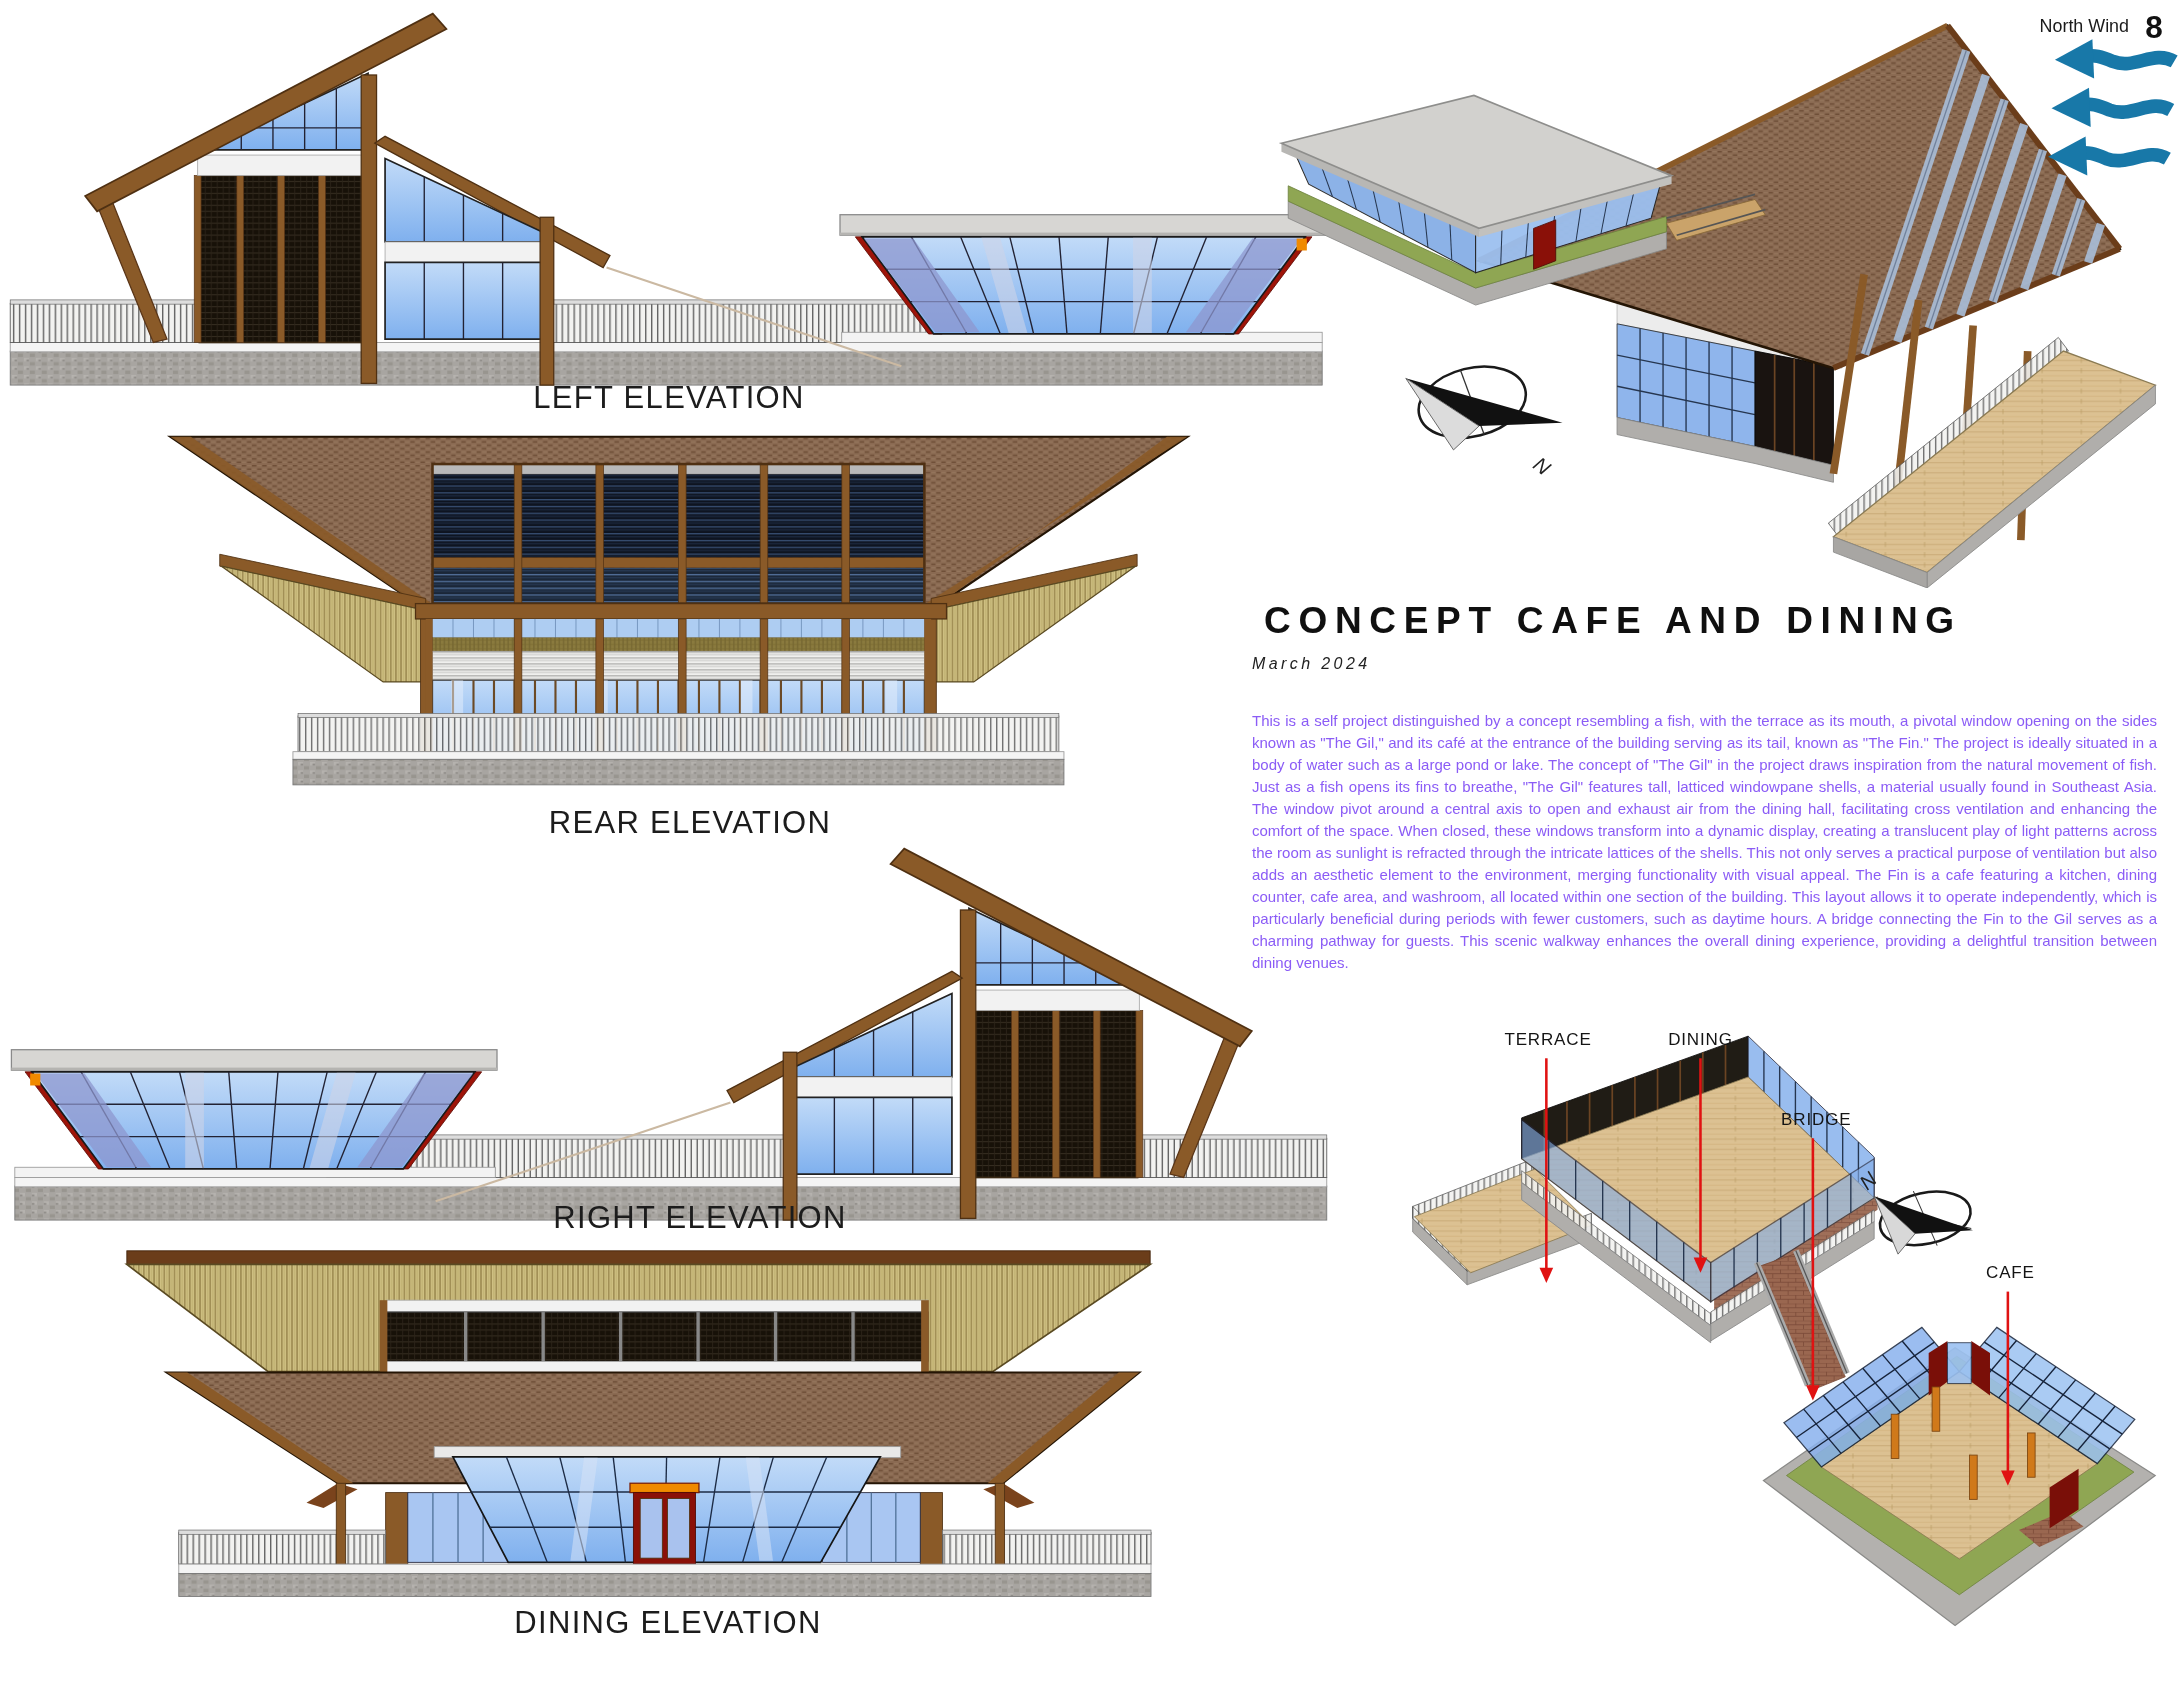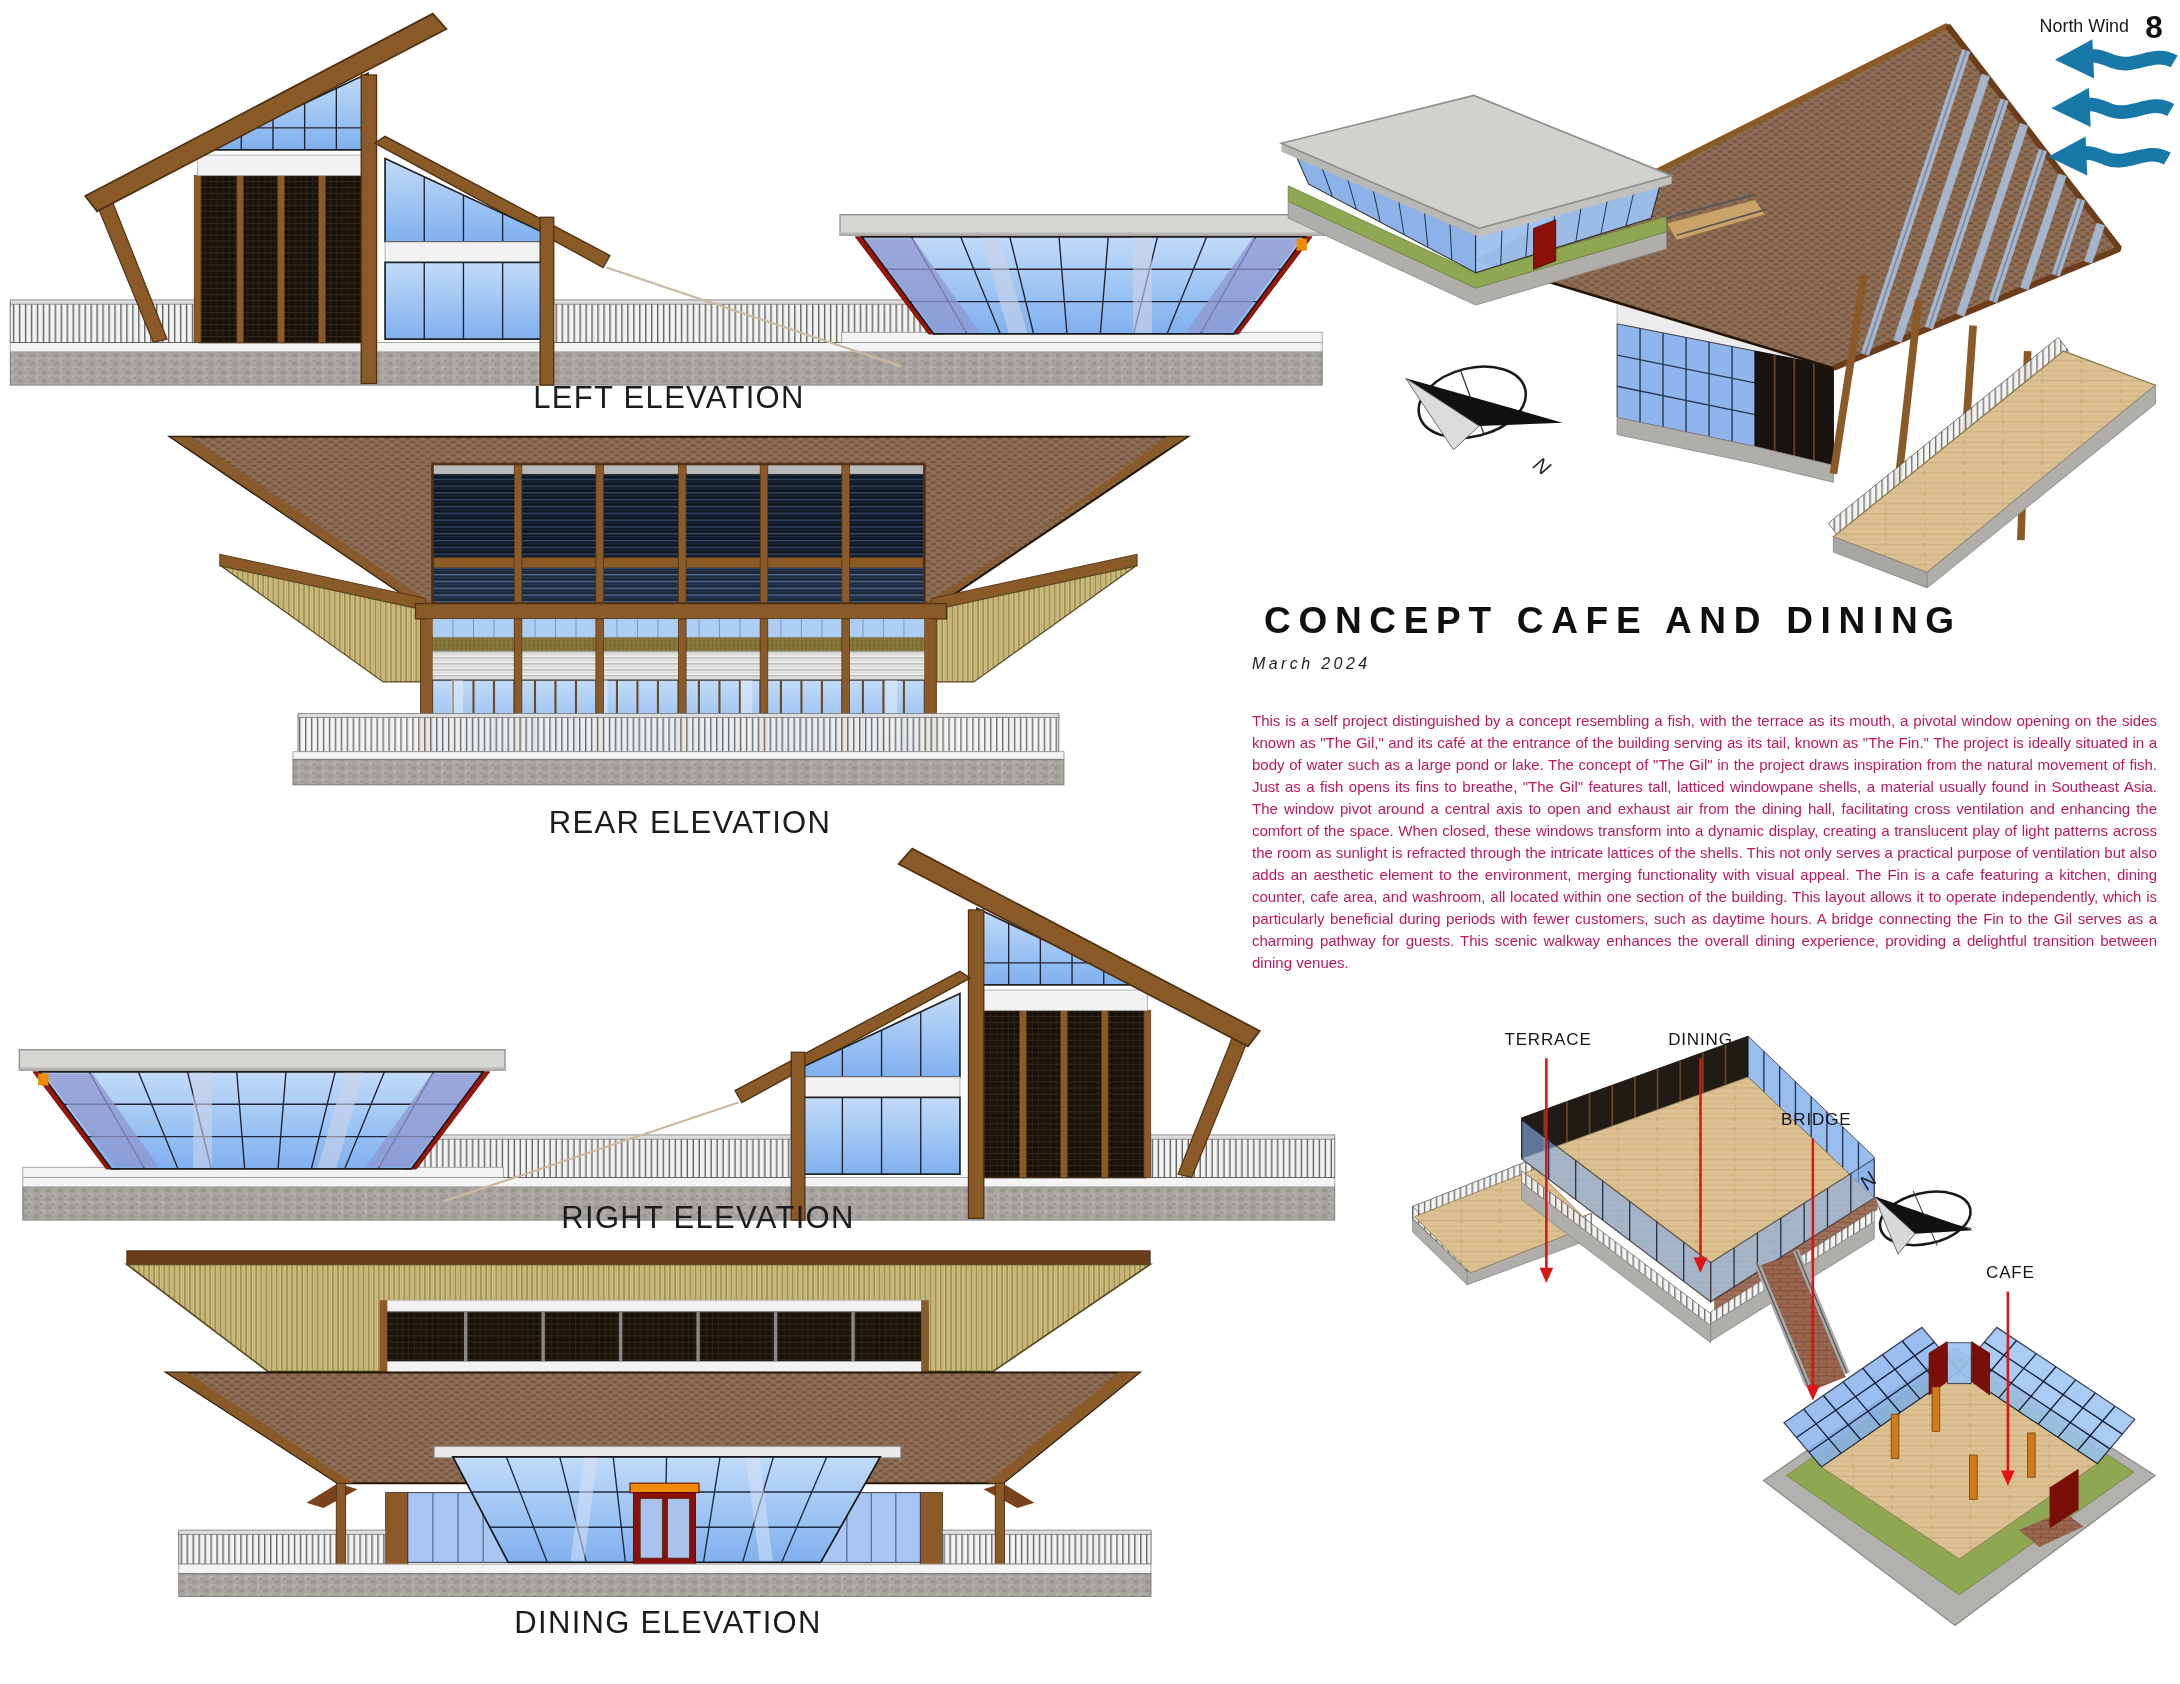--- a/index.html
+++ b/index.html
@@ -10,21 +10,21 @@
   .elev-label{position:absolute;transform:translateX(-50%);white-space:nowrap;
 TEXT-rendering:optimizeLegibility;
     font-family:"Liberation Sans",sans-serif;font-weight:400;font-size:31px;
     letter-spacing:1.3px;color:#1c1c1c;}
   #concept{position:absolute;left:1252px;top:588px;width:905px;}
   #concept h1{margin:12px;font-size:37px;font-weight:700;letter-spacing:7.7px;color:#101010;
     font-family:"Liberation Sans",sans-serif;white-space:nowrap;}
   #concept .date{margin-top:13px;font-size:16px;font-style:italic;letter-spacing:3.4px;
     font-weight:500;color:#222;}
   #concept p{margin:37px 0 4px 0;font-size:15px;line-height:22px;text-align:justify;
-    color:#be185d;}
+    color:#8b5cf6;}
   .windtext{font-size:21px;fill:#1a1a1a;}
   .pagenum{font-size:37px;fill:#111;font-weight:600;}
   .planlabel{font-size:20px;fill:#141414;letter-spacing:1px;}
   .ntext{font-size:24px;font-style:italic;fill:#222;}
 </style>
 </head>
 <body>
 
 <div class="sheet">
 
@@ -270,21 +270,21 @@
   <rect x="946" y="222" width="8" height="156" fill="#8a5a28"></rect>
 
   <rect x="210" y="336" width="894" height="42" fill="url(#patRail)" opacity="0.92" stroke="#555"></rect>
   <rect x="210" y="333" width="894" height="5" fill="#ddd" stroke="#666" stroke-width="0.8"></rect>
   <rect x="204" y="378" width="906" height="9" fill="#f4f4f4" stroke="#999"></rect>
   <rect x="204" y="387" width="906" height="30" fill="url(#patStone)" stroke="#777"></rect>
 </svg>
 <div class="elev-label" style="left:571px;top:375px">REAR ELEVATION</div>
 </figure>
 
-<figure id="elev-right" style="left:16px;top:835px;width:1329px;height:426px">
+<figure id="elev-right" style="left:8px;top:835px;width:1329px;height:426px">
 <svg viewBox="0 0 1560 500" width="1329" height="426">
   <use href="#gLeftElev" transform="translate(1560,0) scale(-1,1)"></use>
 </svg>
 <div class="elev-label" style="left:692px;top:365px">RIGHT ELEVATION</div>
 </figure>
 
 <figure id="elev-front" style="left:102px;top:1244px;width:1073px;height:441px">
 <svg viewBox="0 0 1260 518" width="1073" height="441">
   <rect x="29" y="8" width="1202" height="16" fill="#6b3d1a" stroke="#3f2008"></rect>
   <polygon points="29,24 1231,24 1046,150 195,150" fill="url(#patStraw)" stroke="#5a4a22" stroke-width="2"></polygon>

